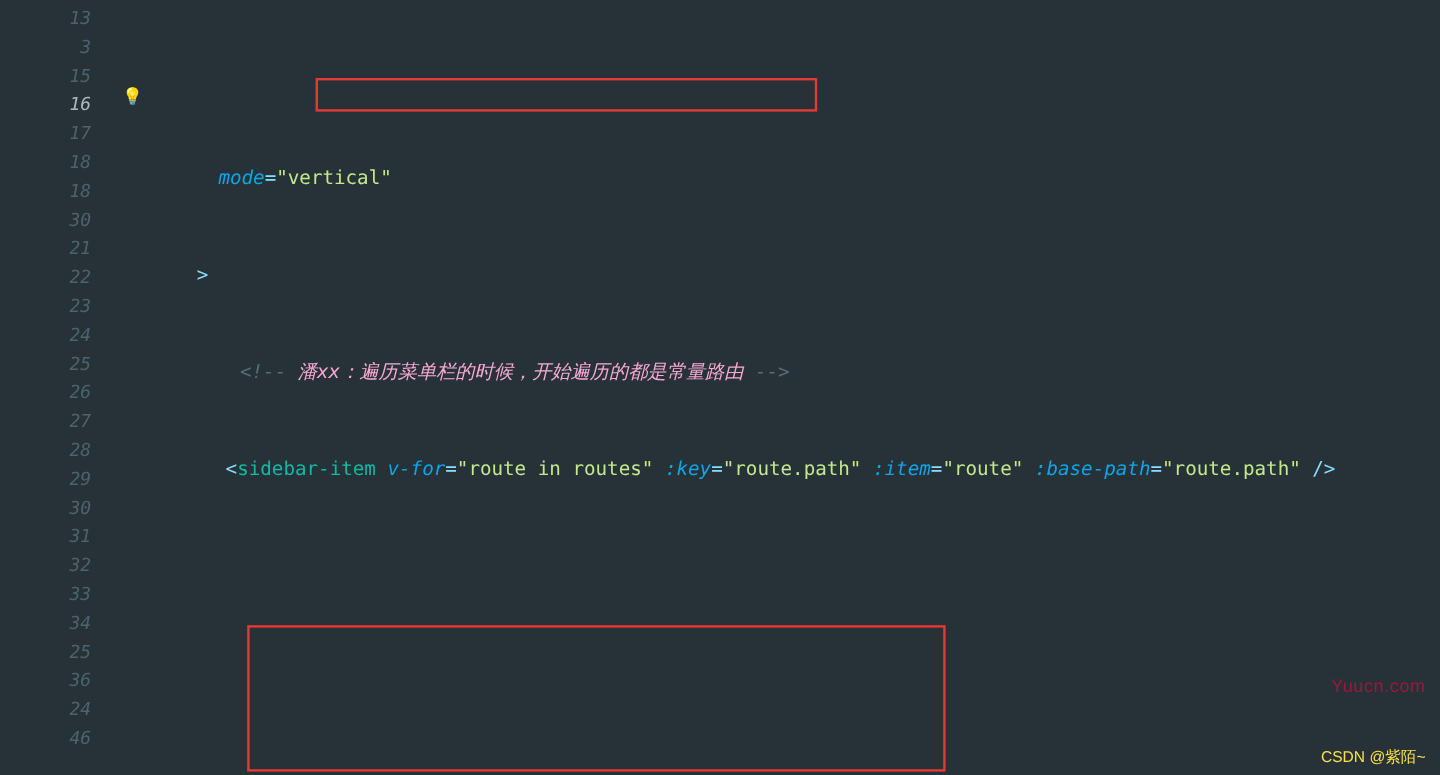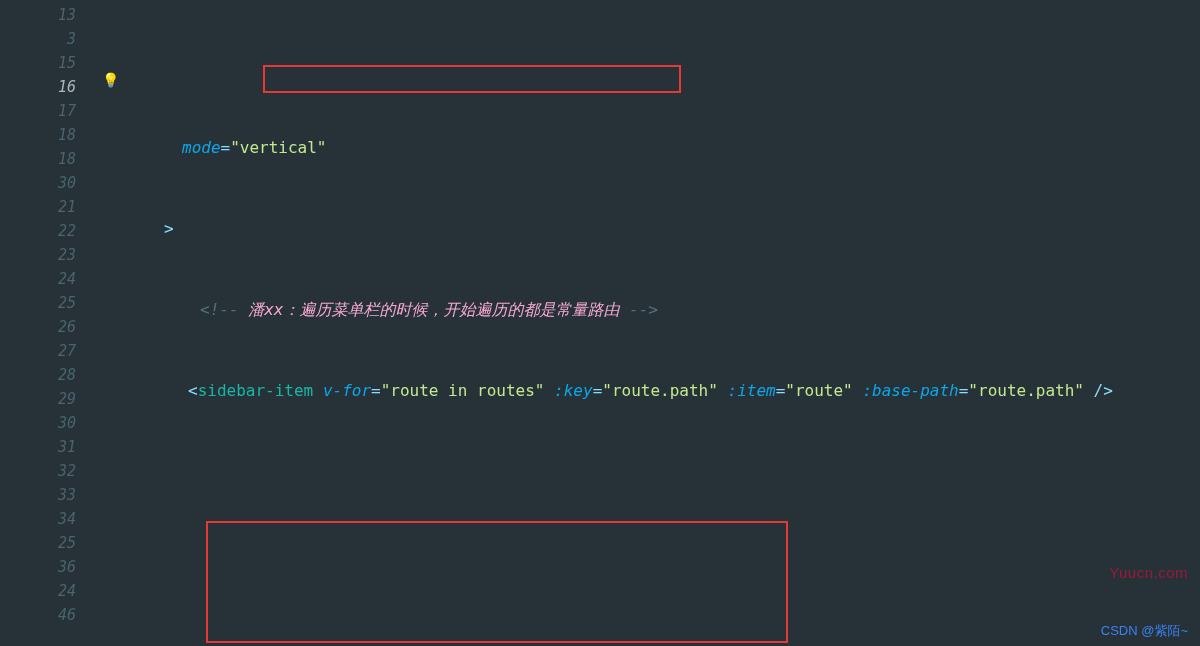--- a/index.html
+++ b/index.html
@@ -77,21 +77,21 @@
     top: 564px;
     color: rgba(255,0,64,0.55);
     font-size: 15px;
     font-family: sans-serif;
     letter-spacing: 0.5px;
   }
   .watermark2 {
     position: absolute;
     right: 12px;
     bottom: 6px;
-    color: #3b82f6;
+    color: #fde047;
     font-size: 13px;
     font-family: sans-serif;
   }
 </style>
 </head>
 <body>
 
 <div class="editor">
 
   <div class="gutter">

